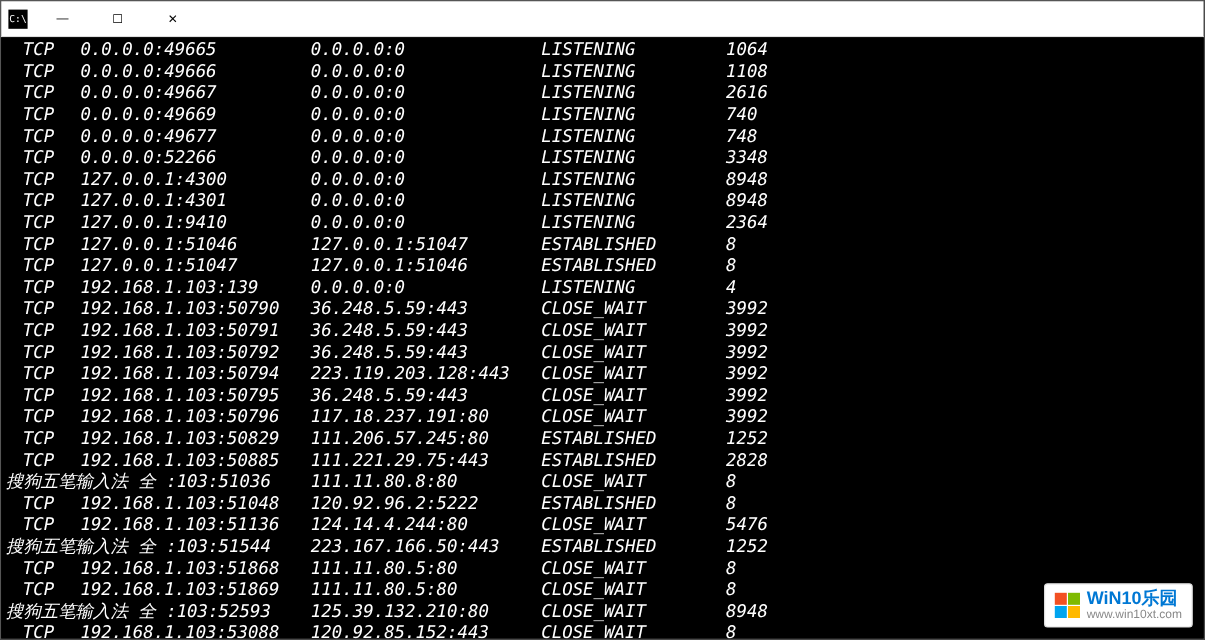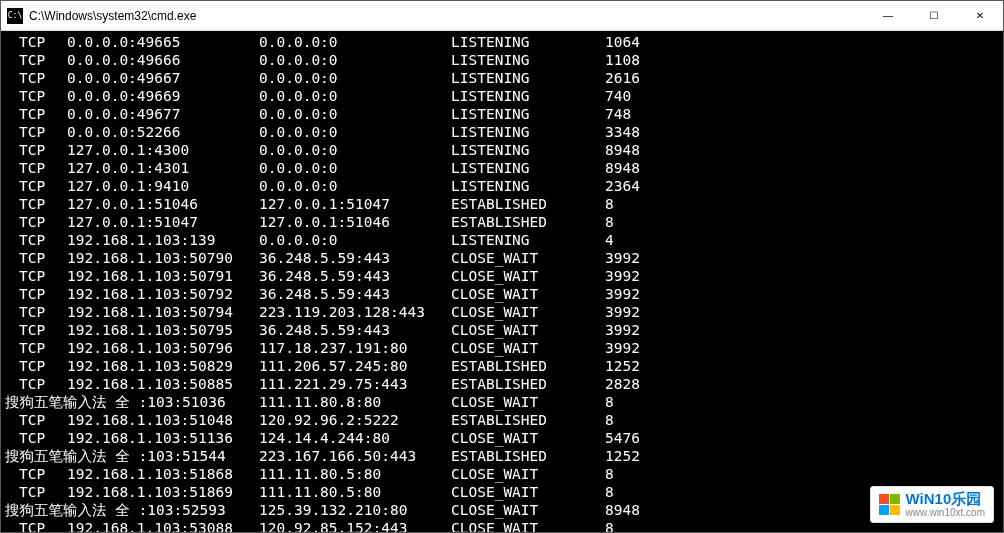--- a/index.html
+++ b/index.html
@@ -57,20 +57,21 @@
 .terminal {
   flex: 1;
   background: #000;
   color: #fff;
   font-family: "NSimSun", "SimSun", "Consolas", monospace;
   font-size: 14.5px;
   line-height: 18px;
   padding: 2px 4px 2px 4px;
   overflow: hidden;
   white-space: pre;
+  font-style: italic;
 }
 .row { display: flex; }
 .c-proto { width: 62px; padding-left: 14px; }
 .c-local { width: 192px; }
 .c-foreign { width: 192px; }
 .c-state { width: 154px; }
 .c-pid { }
 .watermark {
   position: absolute;
   right: 10px;
@@ -99,21 +100,20 @@
 .wm-text { display: flex; flex-direction: column; line-height: 1.1; }
 .wm-main { color: #0078d4; font-weight: bold; font-size: 15px; }
 .wm-sub { color: #888; font-size: 10px; }
 </style>
 </head>
 <body>
 
 <div class="window">
   <div class="titlebar">
     <div class="titlebar-icon">C:\</div>
-    <div class="titlebar-title">C:\Windows\system32\cmd.exe</div>
     <div class="window-controls">
       <div class="win-btn">—</div>
       <div class="win-btn">☐</div>
       <div class="win-btn close">✕</div>
     </div>
   </div>
   <div class="terminal" id="terminal"><div class="row"><span class="c-proto">TCP</span><span class="c-local">0.0.0.0:49665</span><span class="c-foreign">0.0.0.0:0</span><span class="c-state">LISTENING</span><span class="c-pid">1064</span></div><div class="row"><span class="c-proto">TCP</span><span class="c-local">0.0.0.0:49666</span><span class="c-foreign">0.0.0.0:0</span><span class="c-state">LISTENING</span><span class="c-pid">1108</span></div><div class="row"><span class="c-proto">TCP</span><span class="c-local">0.0.0.0:49667</span><span class="c-foreign">0.0.0.0:0</span><span class="c-state">LISTENING</span><span class="c-pid">2616</span></div><div class="row"><span class="c-proto">TCP</span><span class="c-local">0.0.0.0:49669</span><span class="c-foreign">0.0.0.0:0</span><span class="c-state">LISTENING</span><span class="c-pid">740</span></div><div class="row"><span class="c-proto">TCP</span><span class="c-local">0.0.0.0:49677</span><span class="c-foreign">0.0.0.0:0</span><span class="c-state">LISTENING</span><span class="c-pid">748</span></div><div class="row"><span class="c-proto">TCP</span><span class="c-local">0.0.0.0:52266</span><span class="c-foreign">0.0.0.0:0</span><span class="c-state">LISTENING</span><span class="c-pid">3348</span></div><div class="row"><span class="c-proto">TCP</span><span class="c-local">127.0.0.1:4300</span><span class="c-foreign">0.0.0.0:0</span><span class="c-state">LISTENING</span><span class="c-pid">8948</span></div><div class="row"><span class="c-proto">TCP</span><span class="c-local">127.0.0.1:4301</span><span class="c-foreign">0.0.0.0:0</span><span class="c-state">LISTENING</span><span class="c-pid">8948</span></div><div class="row"><span class="c-proto">TCP</span><span class="c-local">127.0.0.1:9410</span><span class="c-foreign">0.0.0.0:0</span><span class="c-state">LISTENING</span><span class="c-pid">2364</span></div><div class="row"><span class="c-proto">TCP</span><span class="c-local">127.0.0.1:51046</span><span class="c-foreign">127.0.0.1:51047</span><span class="c-state">ESTABLISHED</span><span class="c-pid">8</span></div><div class="row"><span class="c-proto">TCP</span><span class="c-local">127.0.0.1:51047</span><span class="c-foreign">127.0.0.1:51046</span><span class="c-state">ESTABLISHED</span><span class="c-pid">8</span></div><div class="row"><span class="c-proto">TCP</span><span class="c-local">192.168.1.103:139</span><span class="c-foreign">0.0.0.0:0</span><span class="c-state">LISTENING</span><span class="c-pid">4</span></div><div class="row"><span class="c-proto">TCP</span><span class="c-local">192.168.1.103:50790</span><span class="c-foreign">36.248.5.59:443</span><span class="c-state">CLOSE_WAIT</span><span class="c-pid">3992</span></div><div class="row"><span class="c-proto">TCP</span><span class="c-local">192.168.1.103:50791</span><span class="c-foreign">36.248.5.59:443</span><span class="c-state">CLOSE_WAIT</span><span class="c-pid">3992</span></div><div class="row"><span class="c-proto">TCP</span><span class="c-local">192.168.1.103:50792</span><span class="c-foreign">36.248.5.59:443</span><span class="c-state">CLOSE_WAIT</span><span class="c-pid">3992</span></div><div class="row"><span class="c-proto">TCP</span><span class="c-local">192.168.1.103:50794</span><span class="c-foreign">223.119.203.128:443</span><span class="c-state">CLOSE_WAIT</span><span class="c-pid">3992</span></div><div class="row"><span class="c-proto">TCP</span><span class="c-local">192.168.1.103:50795</span><span class="c-foreign">36.248.5.59:443</span><span class="c-state">CLOSE_WAIT</span><span class="c-pid">3992</span></div><div class="row"><span class="c-proto">TCP</span><span class="c-local">192.168.1.103:50796</span><span class="c-foreign">117.18.237.191:80</span><span class="c-state">CLOSE_WAIT</span><span class="c-pid">3992</span></div><div class="row"><span class="c-proto">TCP</span><span class="c-local">192.168.1.103:50829</span><span class="c-foreign">111.206.57.245:80</span><span class="c-state">ESTABLISHED</span><span class="c-pid">1252</span></div><div class="row"><span class="c-proto">TCP</span><span class="c-local">192.168.1.103:50885</span><span class="c-foreign">111.221.29.75:443</span><span class="c-state">ESTABLISHED</span><span class="c-pid">2828</span></div><div class="row"><span style="width: 254px; display: inline-block;">搜狗五笔输入法 全 :103:51036</span><span class="c-foreign">111.11.80.8:80</span><span class="c-state">CLOSE_WAIT</span><span class="c-pid">8</span></div><div class="row"><span class="c-proto">TCP</span><span class="c-local">192.168.1.103:51048</span><span class="c-foreign">120.92.96.2:5222</span><span class="c-state">ESTABLISHED</span><span class="c-pid">8</span></div><div class="row"><span class="c-proto">TCP</span><span class="c-local">192.168.1.103:51136</span><span class="c-foreign">124.14.4.244:80</span><span class="c-state">CLOSE_WAIT</span><span class="c-pid">5476</span></div><div class="row"><span style="width: 254px; display: inline-block;">搜狗五笔输入法 全 :103:51544</span><span class="c-foreign">223.167.166.50:443</span><span class="c-state">ESTABLISHED</span><span class="c-pid">1252</span></div><div class="row"><span class="c-proto">TCP</span><span class="c-local">192.168.1.103:51868</span><span class="c-foreign">111.11.80.5:80</span><span class="c-state">CLOSE_WAIT</span><span class="c-pid">8</span></div><div class="row"><span class="c-proto">TCP</span><span class="c-local">192.168.1.103:51869</span><span class="c-foreign">111.11.80.5:80</span><span class="c-state">CLOSE_WAIT</span><span class="c-pid">8</span></div><div class="row"><span style="width: 254px; display: inline-block;">搜狗五笔输入法 全 :103:52593</span><span class="c-foreign">125.39.132.210:80</span><span class="c-state">CLOSE_WAIT</span><span class="c-pid">8948</span></div><div class="row"><span class="c-proto">TCP</span><span class="c-local">192.168.1.103:53088</span><span class="c-foreign">120.92.85.152:443</span><span class="c-state">CLOSE_WAIT</span><span class="c-pid">8</span></div></div>
 </div>
 
 <div class="watermark">

